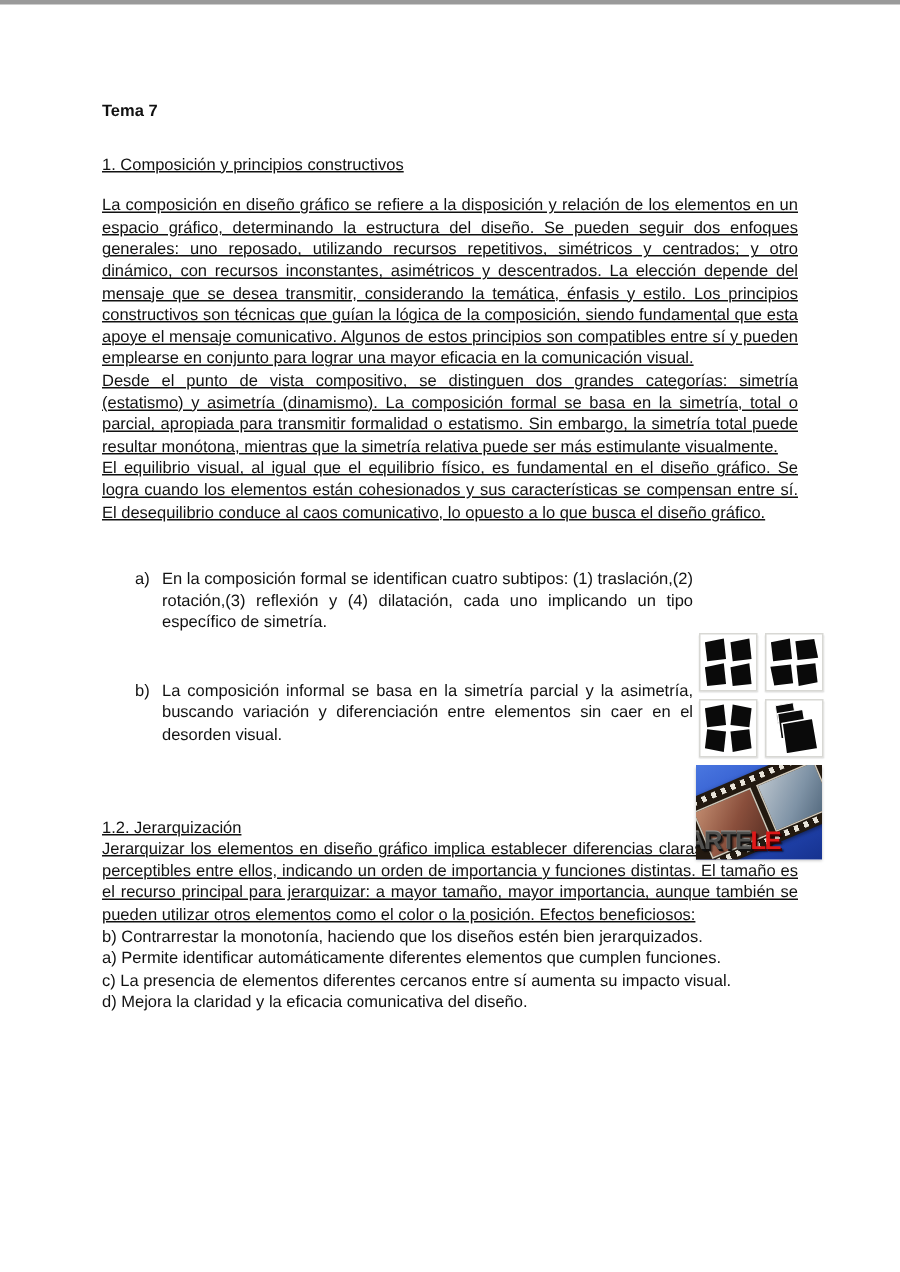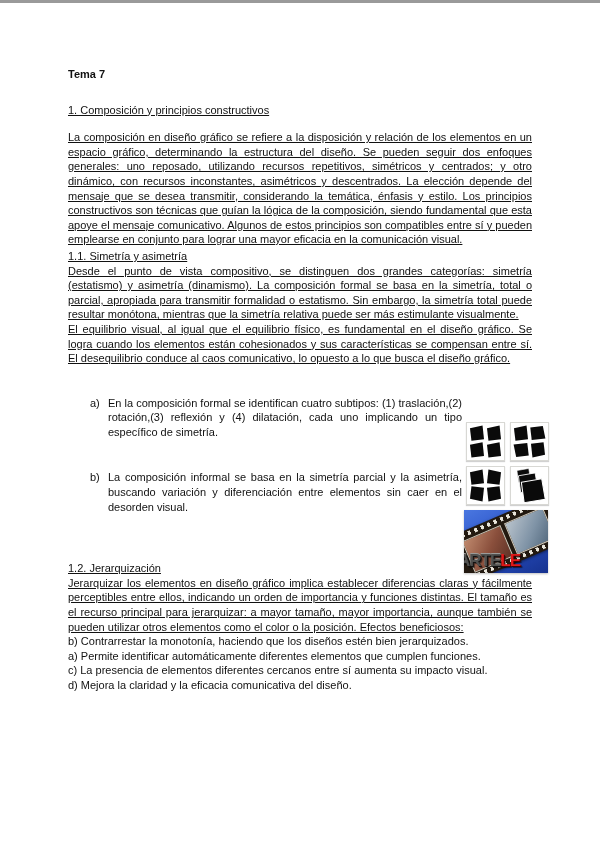--- a/index.html
+++ b/index.html
@@ -132,21 +132,20 @@
 
 <div class="page">
 
   <div class="content">
     <div class="kicker">Tema 7</div>
 
     <div class="h1">1. Composición y principios constructivos</div>
 
     <div class="para intro">La composición en diseño gráfico se refiere a la disposición y relación de los elementos en un espacio gráfico, determinando la estructura del diseño. Se pueden seguir dos enfoques generales: uno reposado, utilizando recursos repetitivos, simétricos y centrados; y otro dinámico, con recursos inconstantes, asimétricos y descentrados. La elección depende del mensaje que se desea transmitir, considerando la temática, énfasis y estilo. Los principios constructivos son técnicas que guían la lógica de la composición, siendo fundamental que esta apoye el mensaje comunicativo. Algunos de estos principios son compatibles entre sí y pueden emplearse en conjunto para lograr una mayor eficacia en la comunicación visual.</div>
 
-    <div class="h2 first">1.1. Simetría y asimetría</div>
     <div class="para">Desde el punto de vista compositivo, se distinguen dos grandes categorías: simetría (estatismo) y asimetría (dinamismo). La composición formal se basa en la simetría, total o parcial, apropiada para transmitir formalidad o estatismo. Sin embargo, la simetría total puede resultar monótona, mientras que la simetría relativa puede ser más estimulante visualmente.</div>
     <div class="para">El equilibrio visual, al igual que el equilibrio físico, es fundamental en el diseño gráfico. Se logra cuando los elementos están cohesionados y sus características se compensan entre sí. El desequilibrio conduce al caos comunicativo, lo opuesto a lo que busca el diseño gráfico.</div>
 
     <div class="list-item item-a">
       <span class="marker">a)</span>
       <span class="li-text">En la composición formal se identifican cuatro subtipos: (1) traslación,(2) rotación,(3) reflexión y (4) dilatación, cada uno implicando un tipo específico de simetría.</span>
     </div>
 
     <div class="list-item item-b">
       <span class="marker">b)</span>

